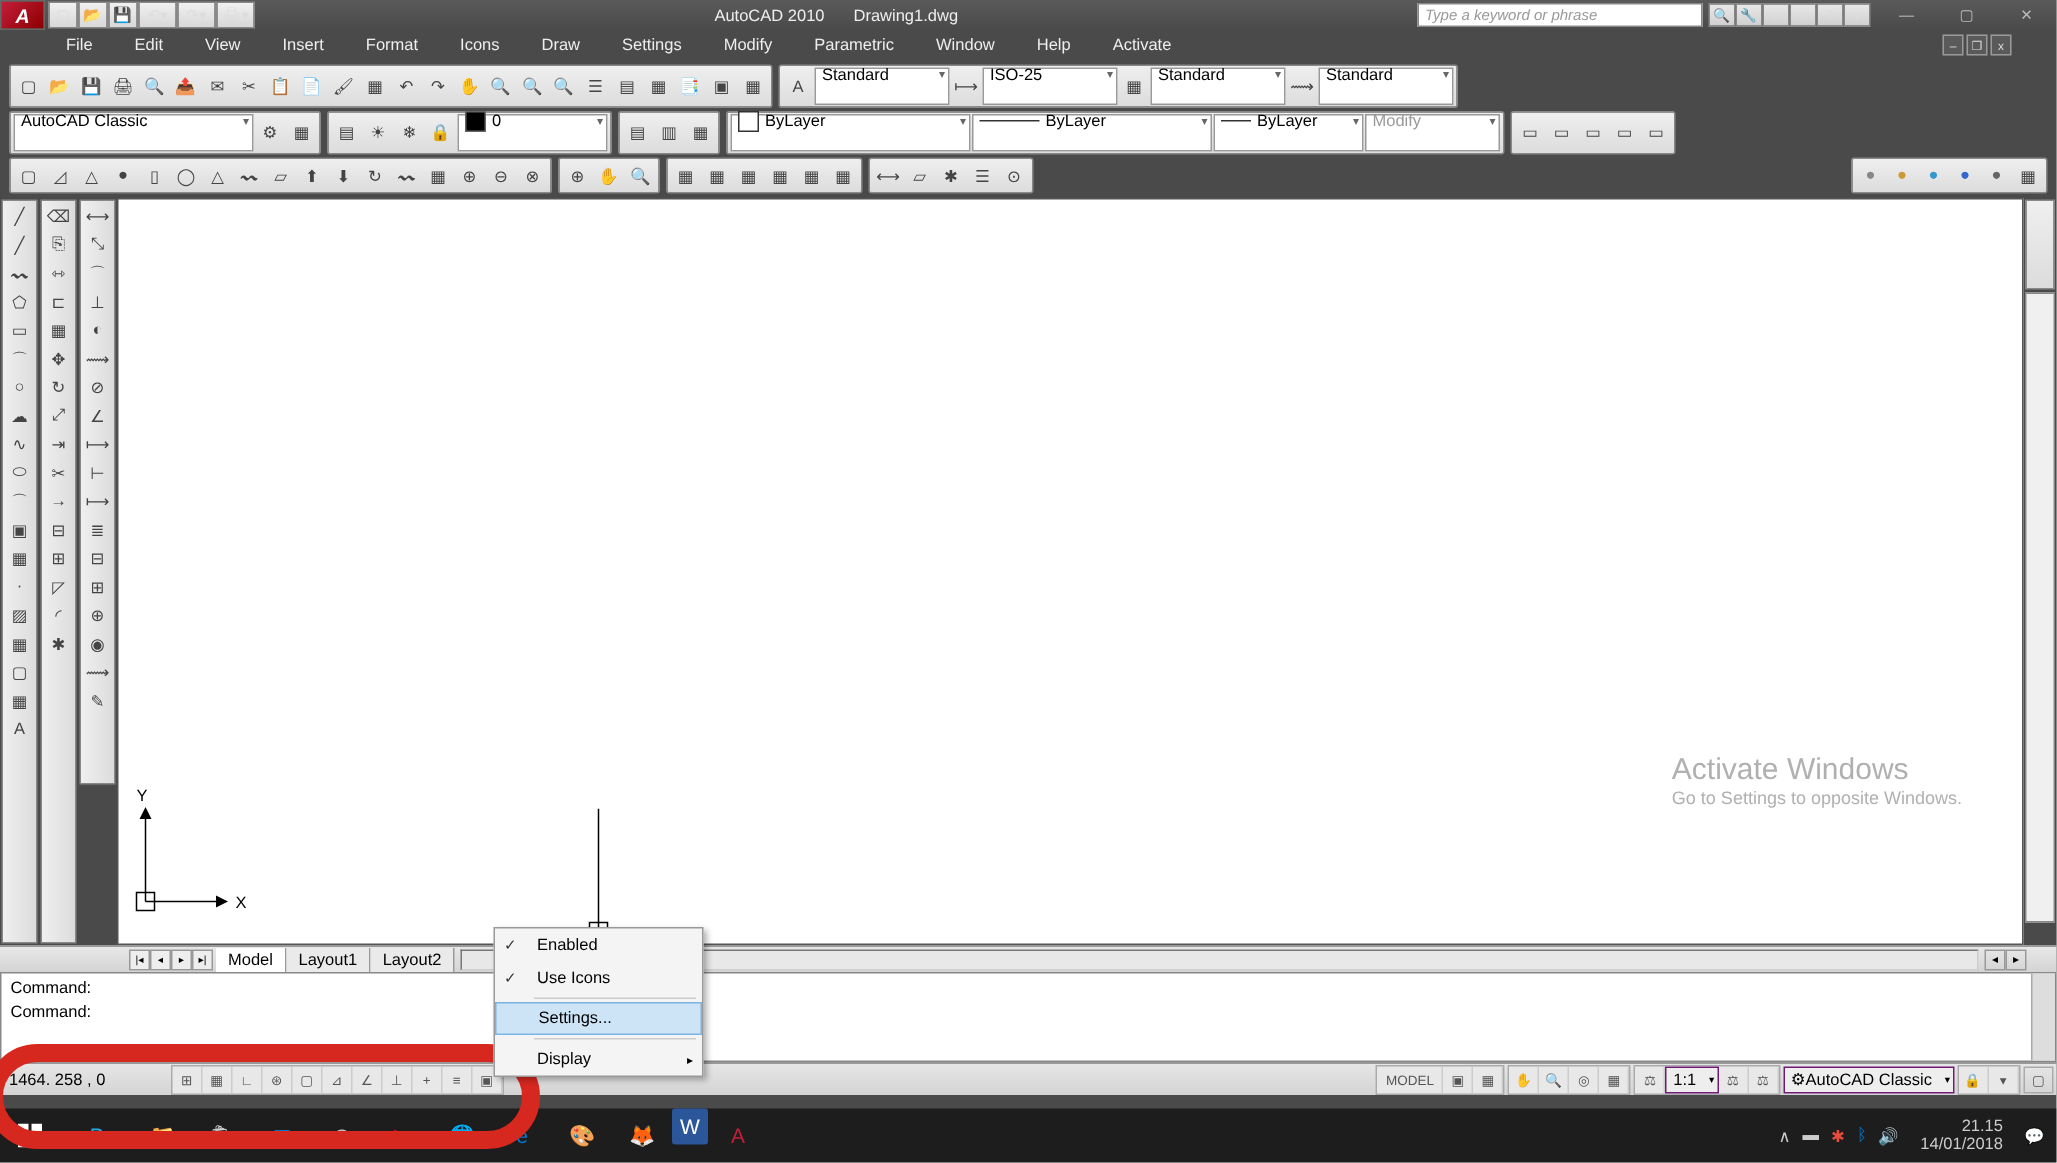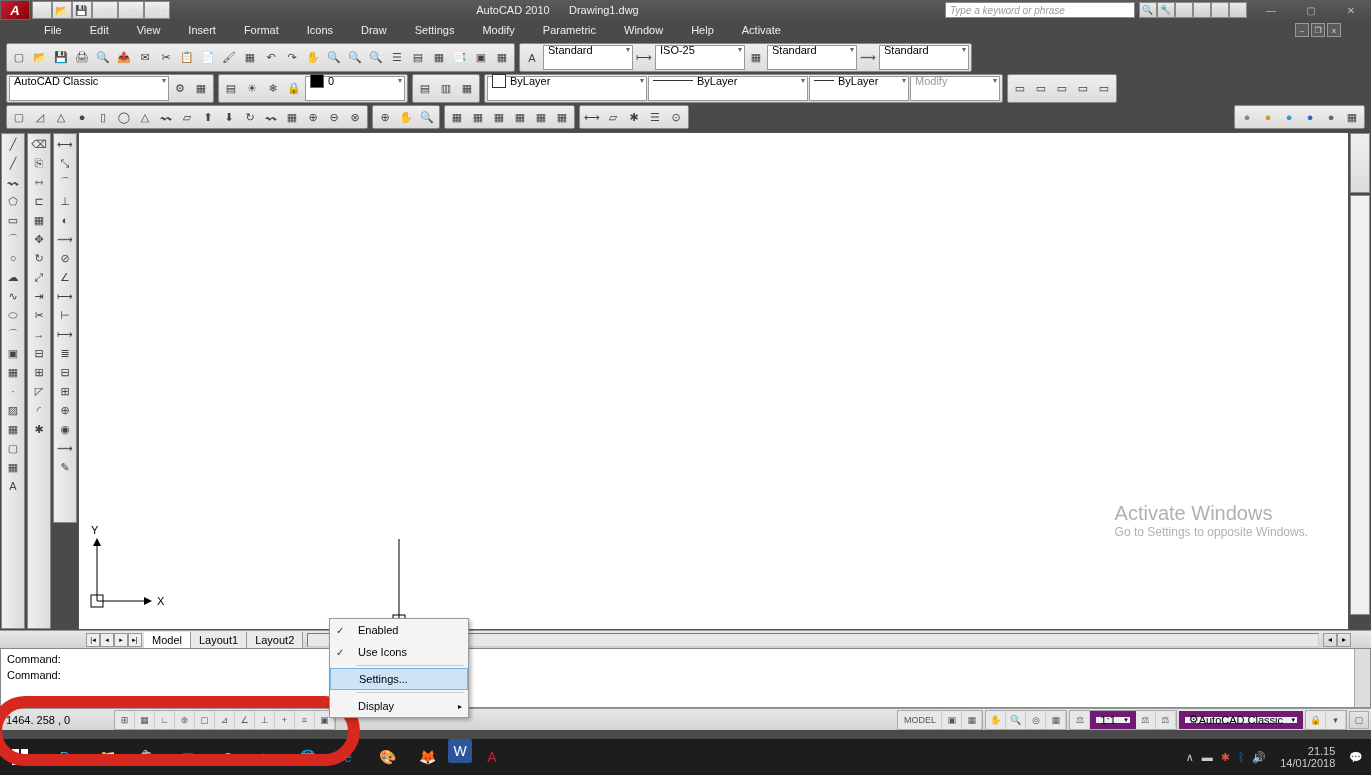--- a/index.html
+++ b/index.html
@@ -43,21 +43,21 @@
 .layout-tabs .tab { padding:0 8px; border-right:1px solid #999; height:16px; display:flex; align-items:center; background:#eaeaea; cursor:pointer;}
 .layout-tabs .tab.active { background:#fff; }
 .layout-tabs .scroll-track { flex:1; height:14px; background:#e8e8e8; border:1px inset #ccc; margin:0 4px; position:relative;}
 .layout-tabs .scroll-track .thumb { position:absolute; left:0; width:100%; height:100%; }
 .cmd-area { height:60px; background:#fff; border:1px solid #888; font-family:"Courier New",monospace; font-size:12px; padding:2px 6px; line-height:16px; position:relative;}
 .cmd-area .sb { position:absolute; right:0; top:0; width:16px; height:100%; background:#ddd; border-left:1px solid #aaa;}
 .statusbar { height:22px; background:linear-gradient(#e6e6e6,#d4d4d4); border-top:1px solid #999; display:flex; align-items:center; padding:0 2px; font-size:10px; gap:2px;}
 .statusbar .coords { width:110px; padding:0 4px; }
 .statusbar .sb-group { display:flex; border:1px solid #aaa; background:#e8e8e8; }
 .statusbar .sb-btn { width:20px; height:18px; display:flex; align-items:center; justify-content:center; border-right:1px solid #ccc; cursor:pointer; font-size:9px; color:#555;}
-.statusbar .sb-dd { height:18px; background:#eee; border:6px solid #701a75; padding:0 14px 0 4px; display:flex; align-items:center; position:relative; cursor:pointer;}
+.statusbar .sb-dd { height:18px; background:#eee; border:1px solid #701a75; padding:0 14px 0 4px; display:flex; align-items:center; position:relative; cursor:pointer;}
 .statusbar .sb-dd::after{content:"▾"; position:absolute; right:2px; font-size:7px;}
 .context-menu { position:absolute; left:329px; top:618px; width:140px; background:#f4f4f4; border:1px solid #9a9a9a; box-shadow:2px 2px 4px rgba(0,0,0,0.3); z-index:100; }
 .context-menu .cm-item { height:22px; display:flex; align-items:center; padding:0 8px 0 28px; position:relative; cursor:pointer; font-size:11px;}
 .context-menu .cm-item .chk { position:absolute; left:6px; font-size:10px; color:#333;}
 .context-menu .cm-item.hl { background:#cde4f7; border:1px solid #7ab4e0;}
 .context-menu .cm-item .arrow { position:absolute; right:6px; font-size:8px;}
 .context-menu .sep { height:1px; background:#ccc; margin:2px 4px 2px 26px;}
 .red-circle { position:absolute; left:-10px; top:696px; width:370px; height:70px; border:12px solid #d6281f; border-radius:50px; z-index:50; pointer-events:none;}
 .watermark { position:absolute; right:40px; bottom:90px; color:#b0b0b0; z-index:10; text-align:left;}
 .watermark .w1 { font-size:20px; font-weight:400;}

